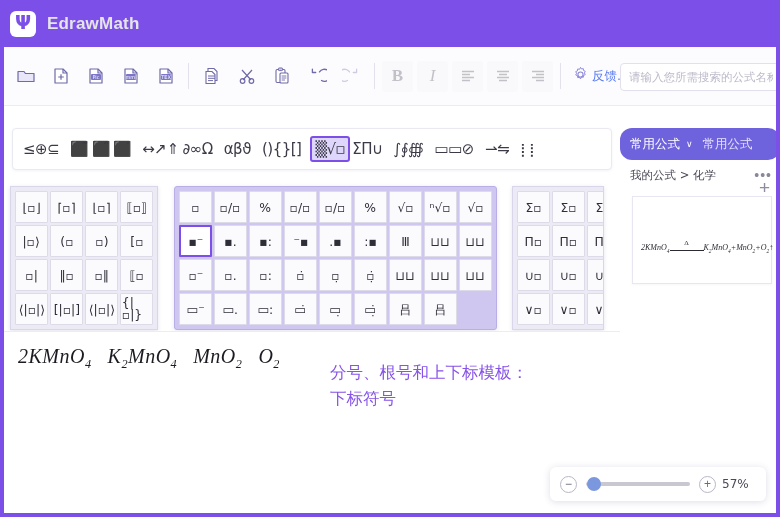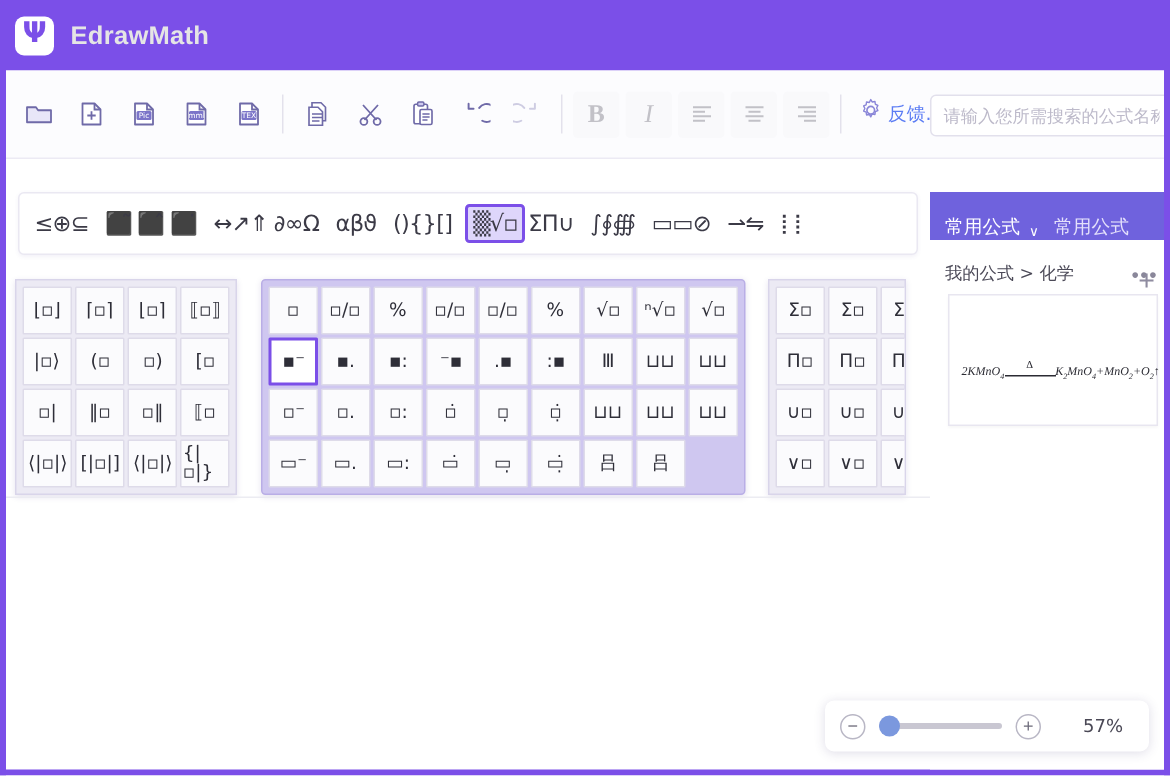--- a/index.html
+++ b/index.html
@@ -152,32 +152,32 @@
     color: #8753e8; font-size: 16.5px; line-height: 1.55;
     font-family: "DejaVu Sans", sans-serif; font-weight: 500;
   }
 
   
   .sidebar {
     position: absolute; right: -4px; top: 128px; width: 160px; bottom: -4px;
     background: #fff;
   }
   .sb-tabs {
-    height: 32px; background: #6f62dd; display: flex; align-items: flex-end;
-    padding-left: 10px; color: #fff;
+    height: 32px; background: #6f62dd; display: flex; align-items: center;
+    padding-left: 10px; color: #fff; border-radius: 12px;
   }
   .sb-tab {
     font-size: 12.5px; cursor: pointer; font-family: "DejaVu Sans", sans-serif;
     color: #ffffff;
   }
   .sb-tab.inactive { color: #e4e0fb; }
   .sb-caret { font-size: 9px; margin: 0 10px 0 6px; cursor: pointer; }
   .sb-body { background: #fff; padding: 0 0 0 0; }
   .sb-crumbrow {
-    display: flex; align-items: flex-end; height: 30px; padding: 0 8px 0 10px;
+    display: flex; align-items: center; height: 30px; padding: 0 8px 0 10px;
   }
   .sb-crumb {
     font-size: 11.5px; color: #4c4a58; font-family: "DejaVu Sans", sans-serif;
   }
   .sb-more {
     margin-left: auto; color: #8a879a; font-size: 14px; letter-spacing: 1px;
     cursor: pointer; line-height: 1;
   }
   .sb-card {
     margin: 6px 8px 0 12px; border: 1px solid #e8e6f0; background: #fff;
@@ -219,21 +219,21 @@
   }
   .zb-track {
     flex: 1; height: 4px; background: #c9c7d2; border-radius: 2px;
     margin: 0 9px; position: relative; cursor: pointer;
   }
   .zb-thumb {
     position: absolute; left: 8%; top: 50%; transform: translate(-50%,-50%);
     width: 14px; height: 14px; border-radius: 50%; background: #7b98de;
   }
   .zb-pct {
-    font-size: 12px; color: #4b4956; margin-left: 28px; width: 34px;
+    font-size: 12px; color: #4b4956; margin-left: 6px; width: 34px;
     font-family: "DejaVu Sans", sans-serif;
   }
   .hsep {
     position: absolute; left: -4px; right: -4px; top: 331px; height: 1px;
     background: #ececf2;
   }
 </style>
 </head>
 <body>
 
@@ -610,20 +610,29 @@
         <span class="glyph">∨▫</span>
       </div>
       <div class="cell">
         <span class="glyph">∨▫</span>
       </div>
     </div>
 
 
   <div class="hsep"></div>
 
+  <div class="canvas">
+    <div class="formula-line">
+      <span>2KMnO<sub>4</sub></span><span class="sp"></span><span>K<sub>2</sub>MnO<sub>4</sub></span><span class="sp"></span><span>MnO<sub>2</sub></span><span class="sp"></span><span>O<sub>2</sub></span>
+    </div>
+    <div class="annotation">
+      <div>分号、根号和上下标模板：</div>
+      <div>下标符号</div>
+    </div>
+  </div>
 
   <div class="sidebar">
     <div class="sb-tabs">
       <span class="sb-tab">常用公式</span>
       <span class="sb-caret">∨</span>
       <span class="sb-tab inactive">常用公式</span>
     </div>
     <div class="sb-body">
       <div class="sb-crumbrow">
         <span class="sb-crumb">我的公式 &gt; 化学</span>

